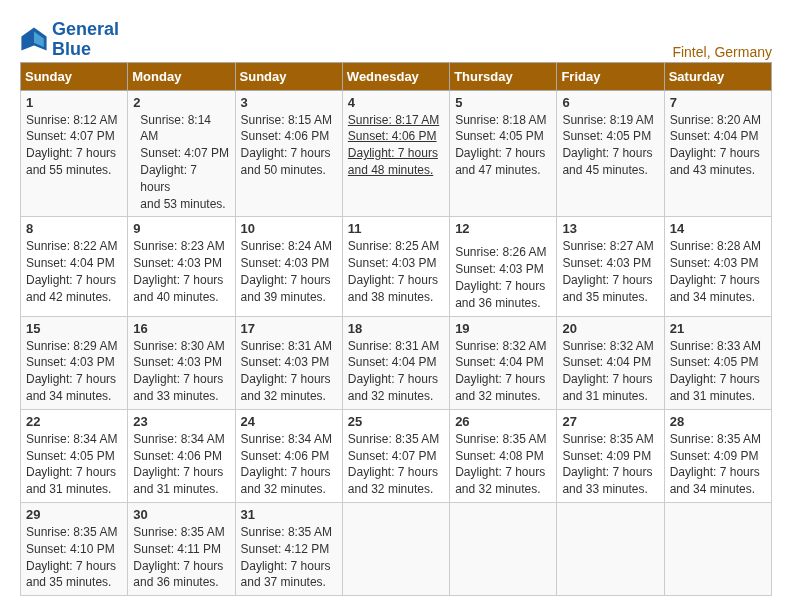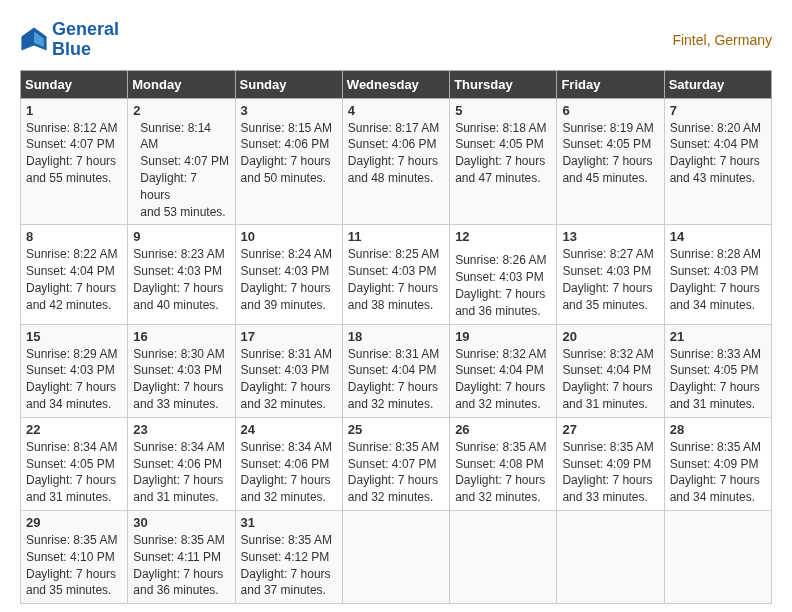--- a/index.html
+++ b/index.html
@@ -6,22 +6,22 @@
     body {
       font-family: Arial, sans-serif;
       background: #fff;
       width: 792px;
       min-height: 612px;
       padding: 20px;
     }
     .header {
       display: flex;
       justify-content: space-between;
-      align-items: center;
-      margin-bottom: 10px;
+      align-items: flex-end;
+      margin-bottom: 2px;
     }
     .logo {
       display: flex;
       align-items: center;
       gap: 4px;
     }
     .logo-text {
       font-size: 18px;
       font-weight: bold;
       color: #333;
@@ -45,21 +45,21 @@
     .subtitle {
       font-size: 14px;
       color: #a16207;
     }
     table {
       width: 100%;
       border-collapse: collapse;
       table-layout: fixed;
     }
     thead tr th {
-      background-color: #404040;
+      background-color: #a16207;
       color: #fff;
       font-size: 13px;
       font-weight: bold;
       padding: 6px 4px;
       text-align: left;
       border: 1px solid #aaa;
     }
     tbody tr td {
       vertical-align: top;
       border: 1px solid #ccc;
@@ -136,21 +136,21 @@
         </td>
         <td>
           <span class="day-num">3</span>
           <div class="day-info" style="white-space: pre-line;">Sunrise: 8:15 AM
 Sunset: 4:06 PM
 Daylight: 7 hours
 and 50 minutes.</div>
         </td>
         <td>
           <span class="day-num">4</span>
-          <div class="day-info" style="white-space: pre-line;">Sunrise: 8:17 AM
+          <div class="day-info" style="white-space: pre-line; text-decoration: underline;">Sunrise: 8:17 AM
 Sunset: 4:06 PM
 Daylight: 7 hours
 and 48 minutes.</div>
         </td>
         <td>
           <span class="day-num">5</span>
           <div class="day-info" style="white-space: pre-line;">Sunrise: 8:18 AM
 Sunset: 4:05 PM
 Daylight: 7 hours
 and 47 minutes.</div>

